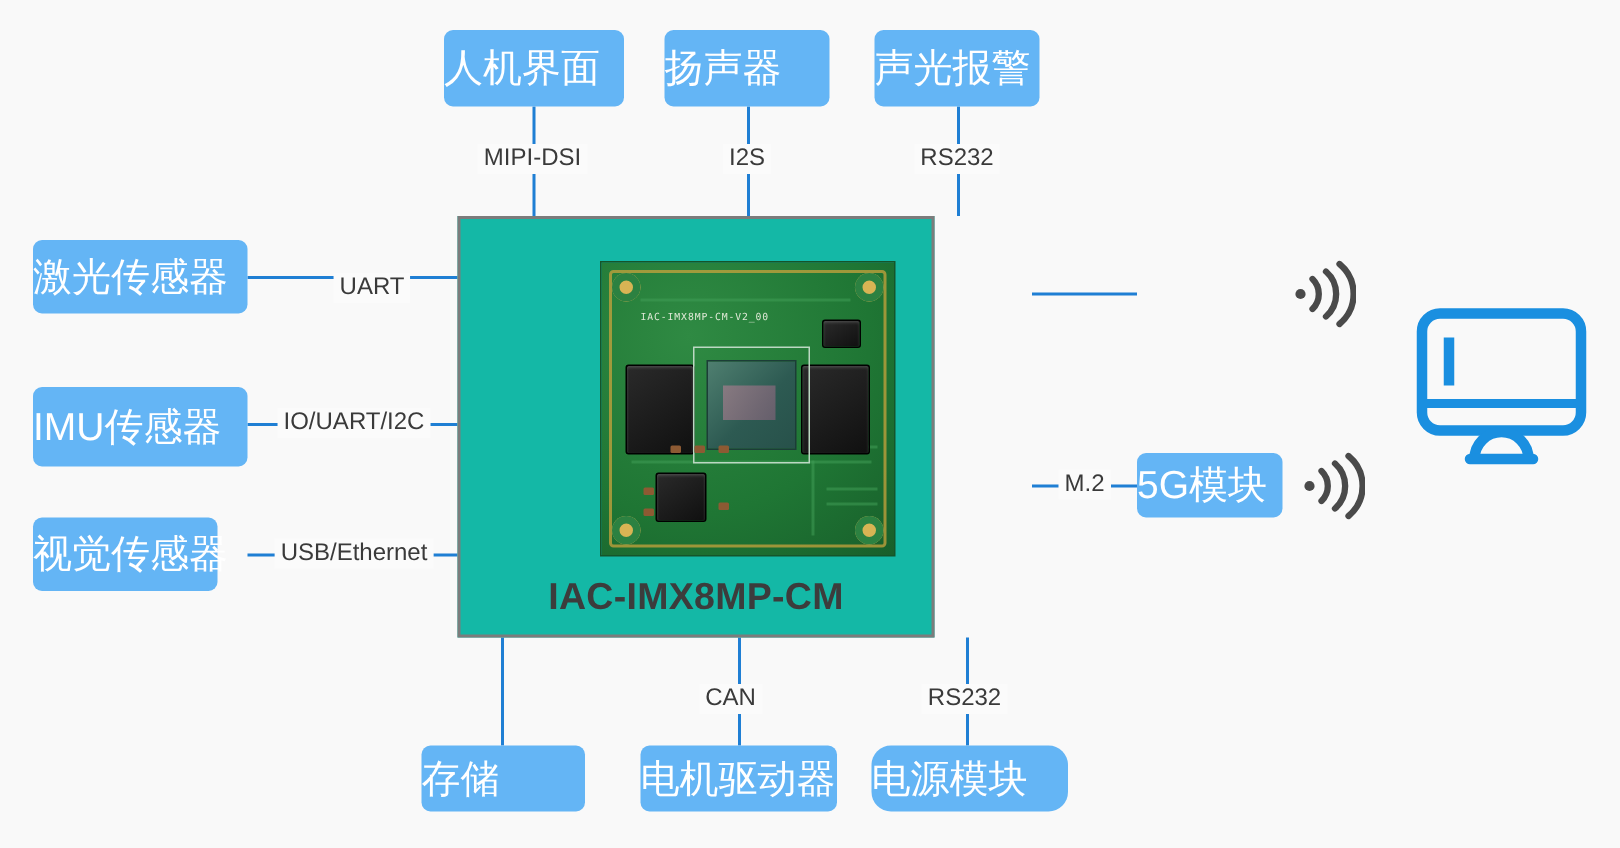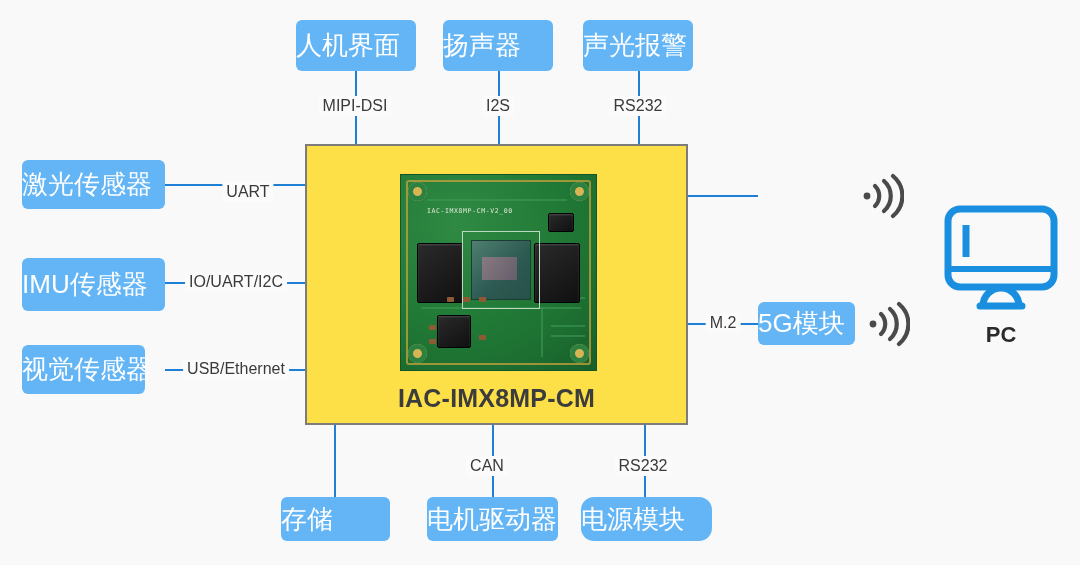--- a/index.html
+++ b/index.html
@@ -25,23 +25,23 @@
     background: #1f7fd4;
   }
   .line.h { height: 2px; }
   .line.v { width: 2px; }
 
   
   #main-panel {
     position: absolute;
     left: 305px;
     top: 144px;
-    width: 383px;
+    width: 318px;
     height: 281px;
-    background: #fde047;
+    background: #14b8a6;
     border: 2px solid #7c7c7c;
     box-sizing: border-box;
     padding-left: 25px;
   }
   #board-caption {
     position: absolute;
     left: 0;
     right: 0;
     bottom: 10px;
     text-align: center;
@@ -275,21 +275,20 @@
     <path d="M33 3 A26 26 0 0 1 33 43" stroke="#4a4a4a" stroke-width="4.2" fill="none" stroke-linecap="round"></path>
   </svg>
 
   <svg id="pc-icon" viewBox="0 0 118 106">
     <rect x="6" y="4" width="106" height="78" rx="12" ry="12" fill="none" stroke="#1a8fe0" stroke-width="7"></rect>
     <line x1="24" y1="20" x2="24" y2="52" stroke="#1a8fe0" stroke-width="7" stroke-linecap="butt"></line>
     <line x1="9" y1="64" x2="109" y2="64" stroke="#1a8fe0" stroke-width="6"></line>
     <path d="M41 101 A18 18 0 0 1 77 101" fill="none" stroke="#1a8fe0" stroke-width="7"></path>
     <line x1="38" y1="101" x2="80" y2="101" stroke="#1a8fe0" stroke-width="7" stroke-linecap="round"></line>
   </svg>
-  <div id="pc-label">PC</div>
 
   <div class="node" style="left:281px; top:497px; width:109px; height:44px;">
     <span>存储</span>
   </div>
   <div class="node" style="left:427px; top:497px; width:131px; height:44px;">
     <span>电机驱动器</span>
   </div>
   <div class="node" style="left:581px; top:497px; width:131px; height:44px;border-radius:13px;">
     <span>电源模块</span>
   </div>

